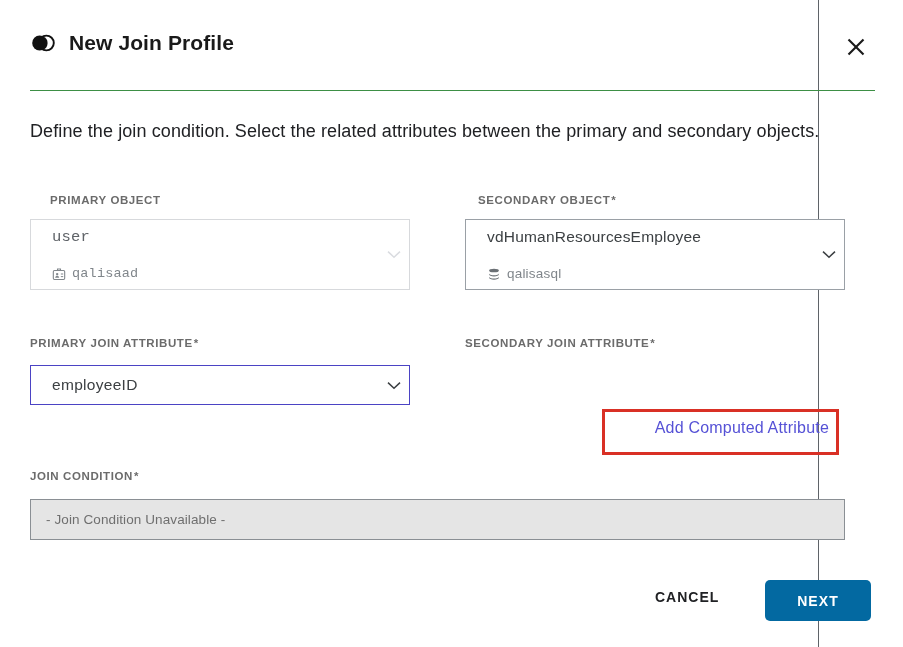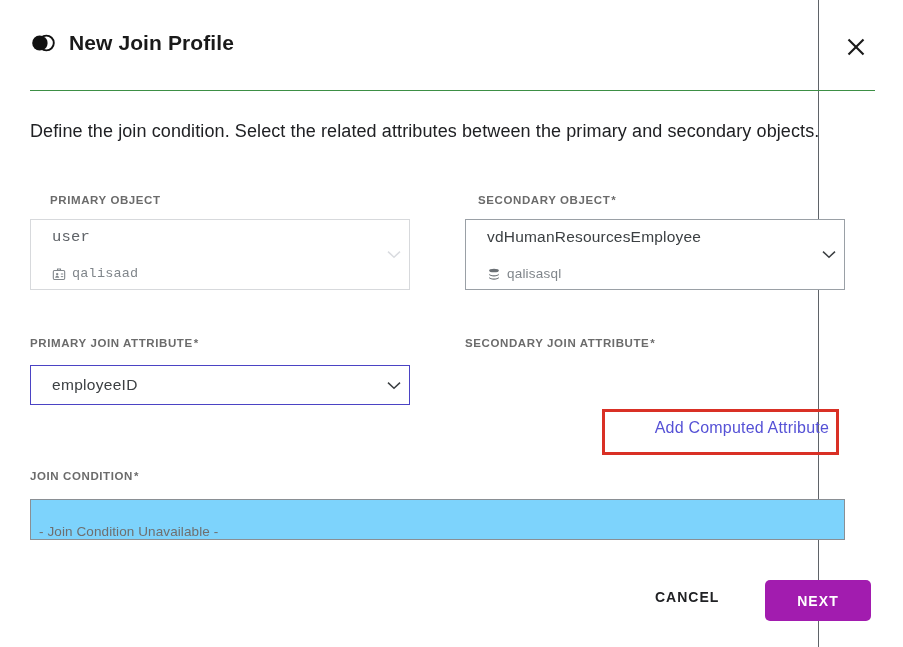--- a/index.html
+++ b/index.html
@@ -171,25 +171,25 @@
   .placeholder-value {
     font-size: 15.5px;
     color: #9aa0a6;
     letter-spacing: 0.3px;
     white-space: nowrap;
   }
 
   .text-box {
     position: absolute;
     box-sizing: border-box;
-    background: #7dd3fc;
+    background: #e5e5e5;
     border: 1px solid #8a8f94;
     display: flex;
-    align-items: flex-end;
-    padding-left: 8px;
+    align-items: center;
+    padding-left: 15px;
   }
   .text-box .placeholder-value {
     font-size: 13.5px;
     color: #6f6f6f;
     letter-spacing: 0.1px;
   }
 
   
   .annot-box {
     position: absolute;
@@ -229,21 +229,21 @@
     padding: 0;
     cursor: pointer;
     font-family: "Liberation Sans", sans-serif;
   }
   .next-btn {
     position: absolute;
     left: 765px;
     top: 580px;
     width: 106px;
     height: 41px;
-    background: #a21caf;
+    background: #0369a1;
     color: #ffffff;
     border: none;
     border-radius: 5px;
     font-size: 14px;
     font-weight: bold;
     letter-spacing: 1.1px;
     cursor: pointer;
     font-family: "Liberation Sans", sans-serif;
   }
 </style>

